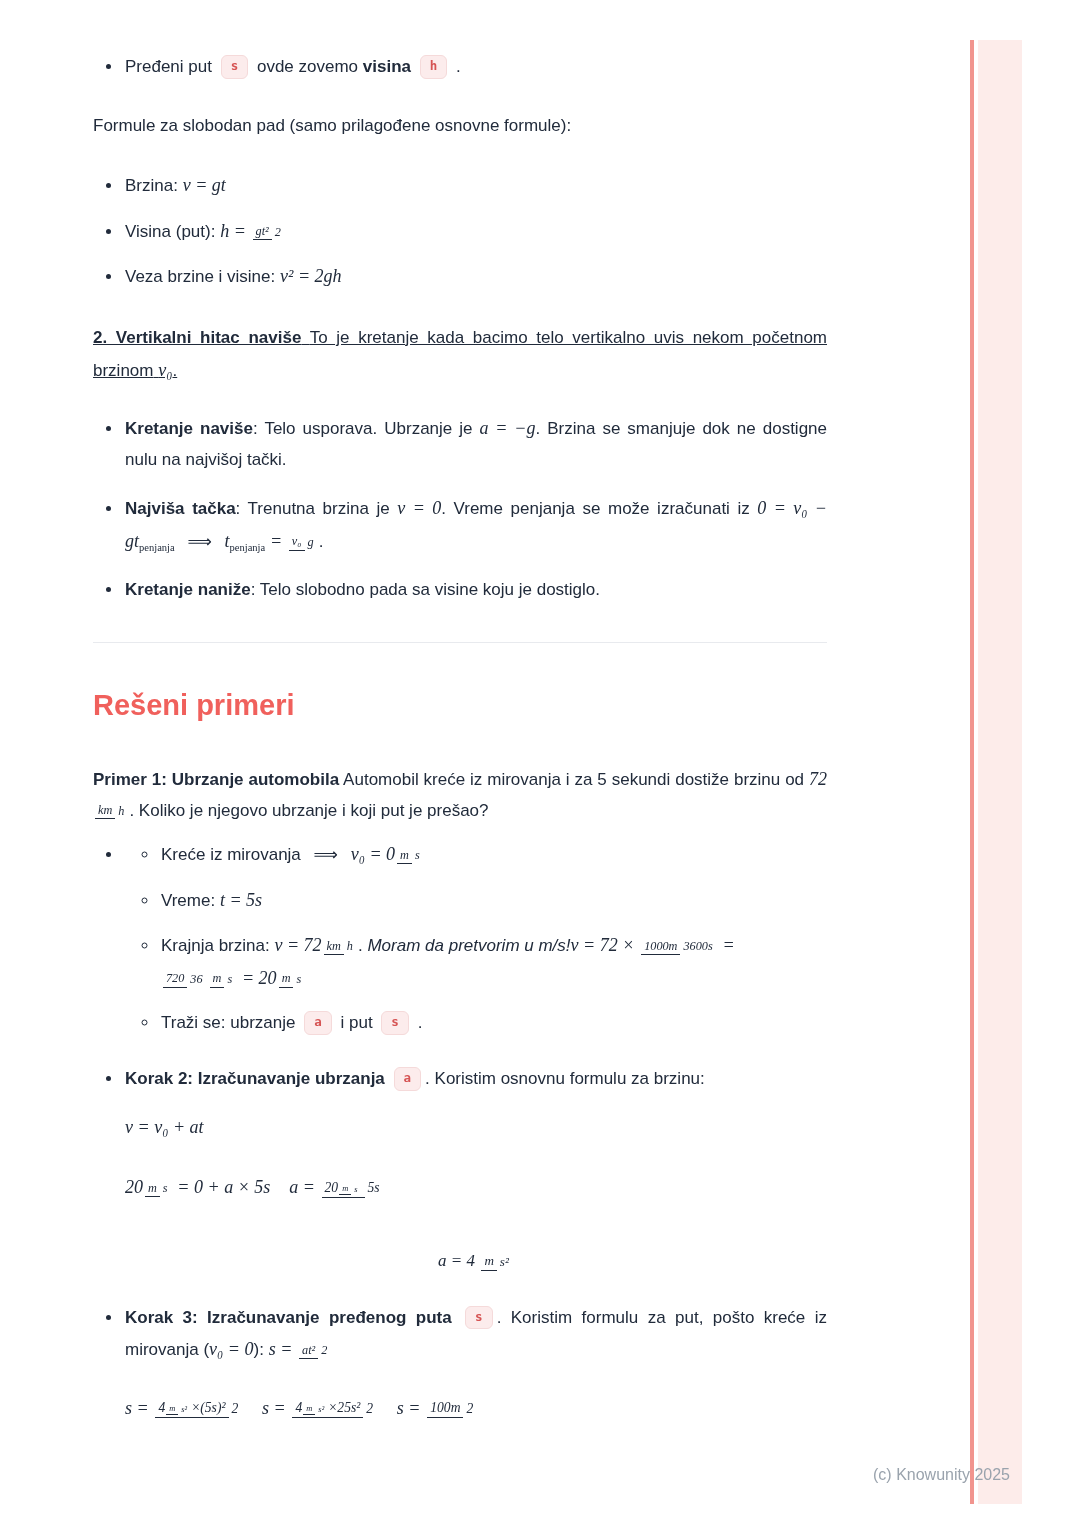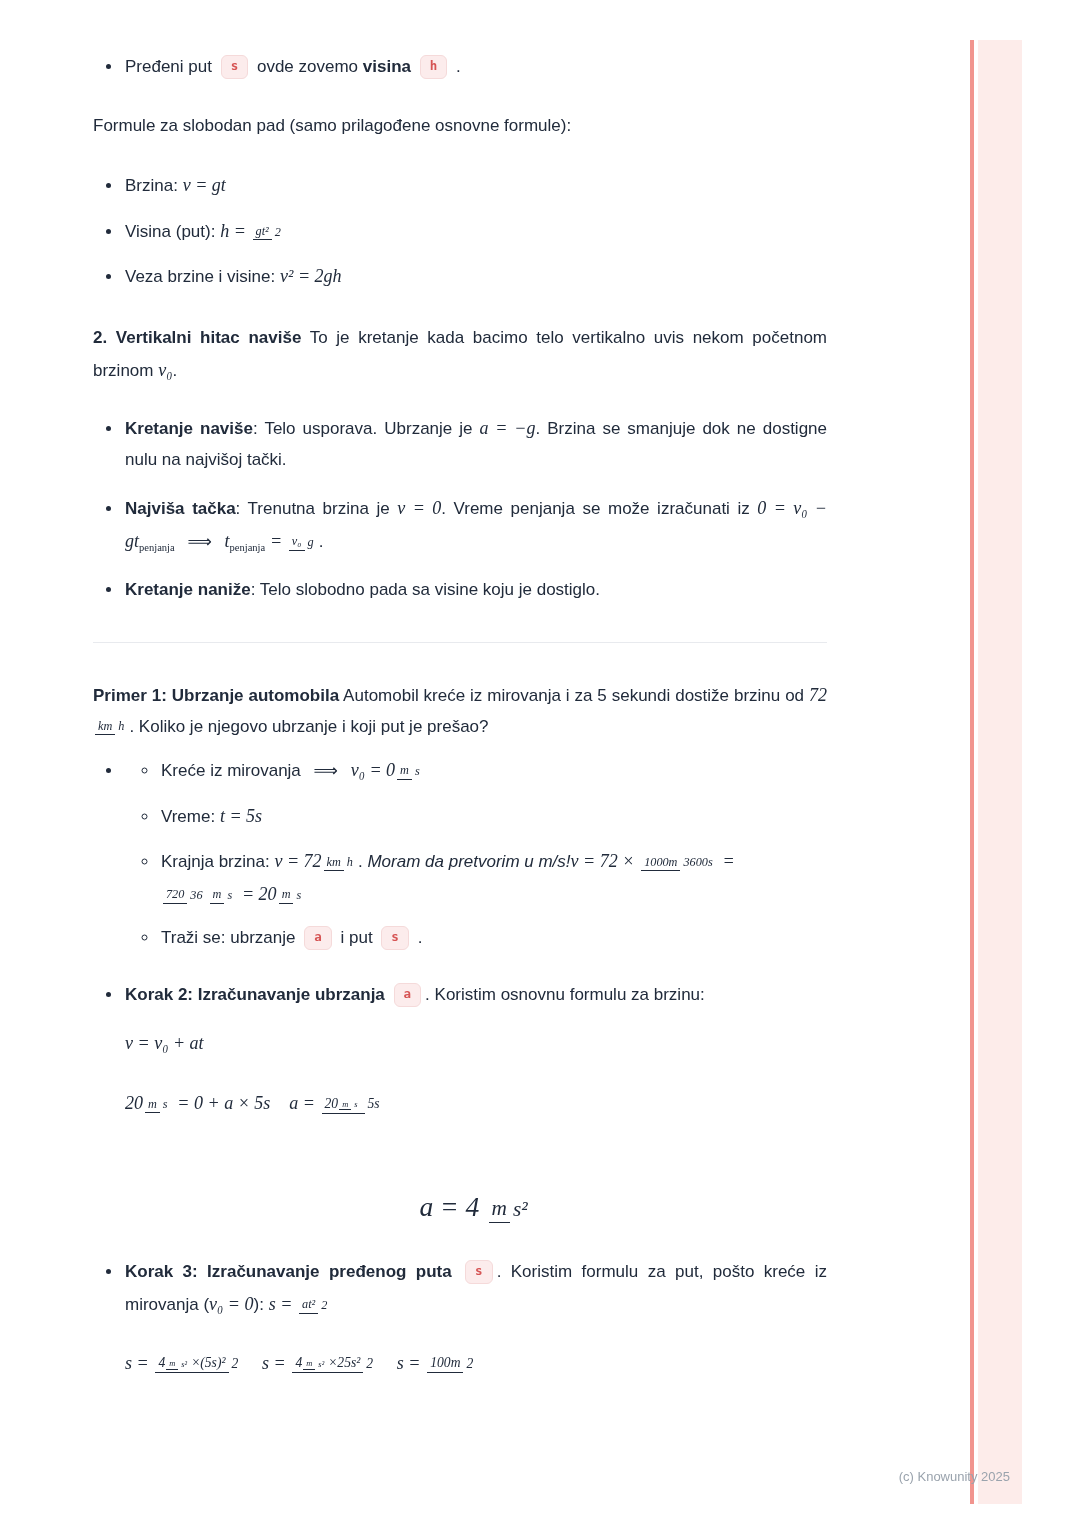--- a/index.html
+++ b/index.html
@@ -19,21 +19,21 @@
   strong{font-weight:700;}
   .justify{text-align:justify;}
   ul{margin:0;padding:0 0 0 30px;}
   ul.l1{list-style:disc;}
   ul.l2{list-style:circle;padding-left:34px;}
   li{padding-left:2px;}
   .top-list{margin-bottom:28px;}
   .lead{margin-bottom:28px;}
   .formulas{margin-bottom:30px;}
   .formulas > li{margin-bottom:13px;}
-  .vert-para{margin-bottom:26px;}
+  .vert-para{margin-bottom:26px;text-decoration:underline;}
   .vert-list > li{margin-bottom:17px;}
   hr.divider{border:none;border-top:1px solid #e8eaee;margin:36px 0;}
   h1.section-heading{font-size:29px;font-weight:700;color:var(--accent-red);margin:0 0 32px;}
   .primer{margin-bottom:12px;}
   .korak-list > li{margin-bottom:26px;}
   .sub-list{margin-top:4px;}
   .sub-list > li{margin-bottom:13px;}
   .math{font-family:"Liberation Serif","DejaVu Serif",serif;font-style:italic;font-size:1.06em;}
   .arrow{font-family:"DejaVu Sans",sans-serif;font-style:normal;margin:0 8px;}
   sub.msub{font-style:normal;font-size:0.62em;font-family:"Liberation Serif","DejaVu Serif",serif;}
@@ -45,23 +45,23 @@
   .frac{display:inline-flex;flex-direction:row;align-items:center;vertical-align:middle;
     font-size:0.72em;line-height:1.25;margin:0 2px;text-align:center;}
   .frac > .num{padding:0 3px;border-bottom:1px solid currentColor;}
   .frac > .den{padding:0 3px;}
   .frac.tiny{font-size:0.62em;margin:0 1px;}
   .frac.disp{font-size:0.8em;}
   .frac.disp2{font-size:0.82em;}
   .mathline{margin-top:16px;}
   .calc-line{margin-top:28px;}
   .calc2-line{margin-top:26px;}
-  .result-line{margin:62px 0 14px;text-align:center;font-size:26px;}
+  .result-line{margin:42px 0 14px;text-align:center;font-size:16px;}
   .eq{margin-right:14px;white-space:nowrap;}
-  .footer{position:absolute;right:70px;bottom:44px;font-size:13px;color:#9aa3ad;z-index:5;}
+  .footer{position:absolute;right:70px;bottom:44px;font-size:16px;color:#9aa3ad;z-index:5;}
   .accent-line{position:absolute;top:40px;height:1464px;right:106px;width:4px;background:var(--stripe-line);}
   .accent-band{position:absolute;top:40px;height:1464px;right:58px;width:44px;background:var(--stripe-band);}
 </style>
 </head>
 <body>
 
 <div class="content">
 
   <ul class="l1 top-list">
     <li>
@@ -118,20 +118,21 @@
           <span class="den">g</span>
         </span><span>.</span>
     </li>
     <li>
       <strong>Kretanje naniže</strong><span>: Telo slobodno pada sa visine koju je dostiglo.</span>
     </li>
   </ul>
 
   <hr class="divider">
 
+  <h1 class="section-heading">Rešeni primeri</h1>
 
   <p class="primer justify">
     <strong>Primer 1: Ubrzanje automobila</strong>
     <span>Automobil kreće iz mirovanja i za 5 sekundi dostiže brzinu od</span>
     <span class="math">72</span><span class="math frac">
         <span class="num">km</span>
         <span class="den">h</span>
       </span><span>. Koliko je njegovo ubrzanje i koji put je prešao?</span>
   </p>
 

